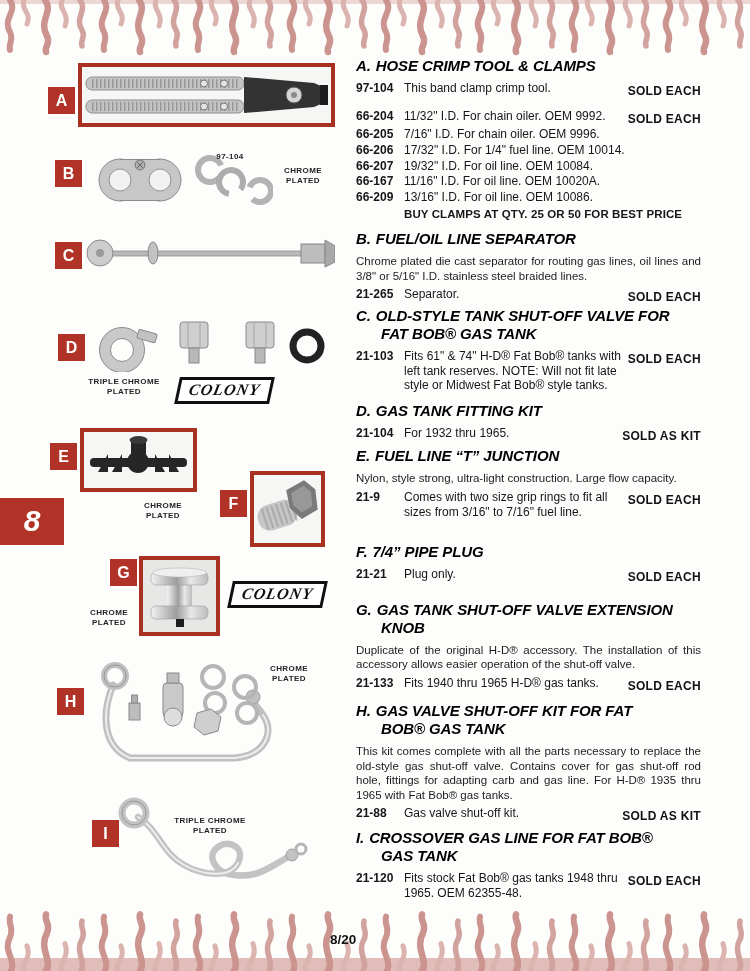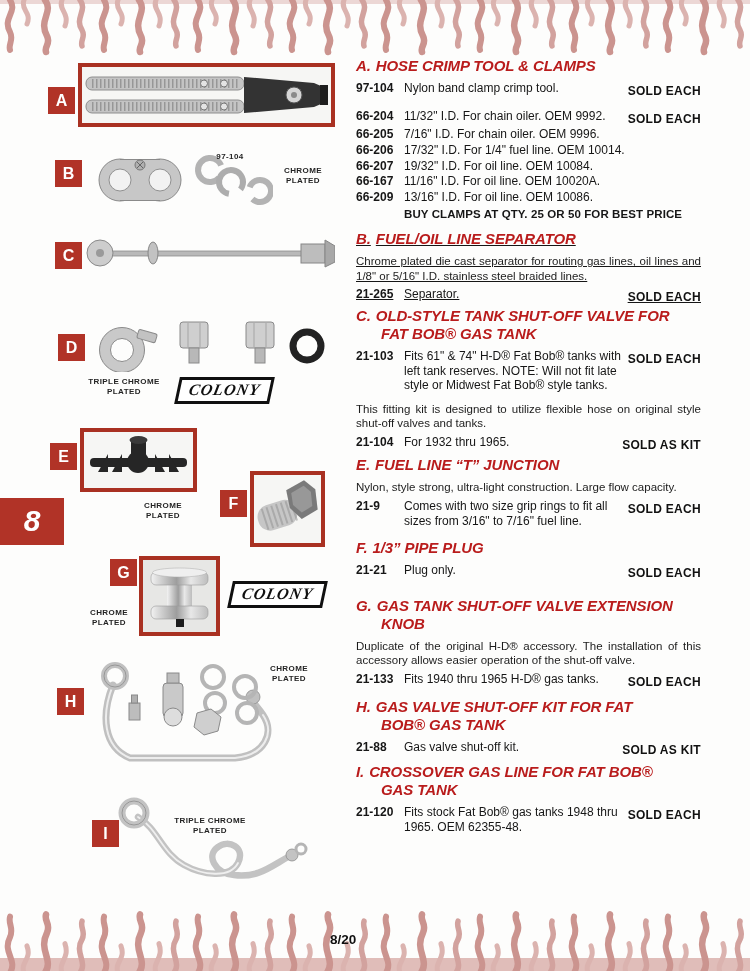--- a/index.html
+++ b/index.html
@@ -45,21 +45,21 @@
 
   #page-number {
     position: absolute; left: 330px; top: 932px;
     font-size: 13.5px; font-weight: bold; color: #111;
   }
 
   #sections-col { position: absolute; left: 356px; top: 57px; width: 345px; }
 
   .sec-h {
     font-size: 15px; font-weight: bold; font-style: italic; line-height: 1.2;
-    letter-spacing: -0.1px; color: #b91c1c;
+    letter-spacing: -0.1px; color: #000000;
     padding-left: 25px; text-indent: -25px; max-width: 324px; margin-bottom: 6px;
   }
   .sec-letter { margin-right: 5px; font-style: italic; }
   .sec-body { font-size: 11.5px; line-height: 1.26; text-align: justify; margin: 3px 0 4px; color: #1c1c1c; }
   .row-group { margin: 2px 0; }
   .row-group.gap { margin-top: 10px; }
   .row { display: flex; align-items: flex-start; line-height: 1.22; margin-bottom: 1px; font-size: 12px; }
   .part { flex: none; width: 48px; font-weight: bold; }
   .desc { max-width: 228px; }
   .desc.wide { max-width: none; }
@@ -262,21 +262,21 @@
 
 <div id="chapter-tab">8</div>
 <div id="page-number">8/20</div>
 
 <div id="sections-col">
     <section style="margin-bottom: 10px;">
       <h2 class="sec-h"><span class="sec-letter">A.</span><span class="sec-title">HOSE CRIMP TOOL &amp; CLAMPS</span></h2>
       <div class="row-group">
         <div class="row">
           <span class="part">97-104</span>
-          <span class="desc">Nylon band clamp crimp tool.</span>
+          <span class="desc">This band clamp crimp tool.</span>
           <span class="sold">SOLD EACH</span>
         </div>
       </div>
       <div class="row-group gap">
         <div class="row">
           <span class="part">66-204</span>
           <span class="desc">11/32" I.D. For chain oiler. OEM 9992.</span>
           <span class="sold">SOLD EACH</span>
         </div>
         <div class="row">
@@ -295,64 +295,64 @@
           <span class="part">66-167</span>
           <span class="desc wide">11/16" I.D. For oil line. OEM 10020A.</span>
         </div>
         <div class="row">
           <span class="part">66-209</span>
           <span class="desc wide">13/16" I.D. For oil line. OEM 10086.</span>
         </div>
       </div>
       <div class="note">BUY CLAMPS AT QTY. 25 OR 50 FOR BEST PRICE</div>
     </section>
-    <section style=" text-decoration: underline;">
+    <section style="">
       <h2 class="sec-h"><span class="sec-letter">B.</span><span class="sec-title">FUEL/OIL LINE SEPARATOR</span></h2>
-      <p class="sec-body">Chrome plated die cast separator for routing gas lines, oil lines and 1/8" or 5/16" I.D. stainless steel braided lines.</p>
+      <p class="sec-body">Chrome plated die cast separator for routing gas lines, oil lines and 3/8" or 5/16" I.D. stainless steel braided lines.</p>
       <div class="row-group">
         <div class="row">
           <span class="part">21-265</span>
           <span class="desc">Separator.</span>
           <span class="sold">SOLD EACH</span>
         </div>
       </div>
     </section>
     <section style="margin-bottom: 9px;">
       <h2 class="sec-h"><span class="sec-letter">C.</span><span class="sec-title">OLD-STYLE TANK SHUT-OFF VALVE FOR FAT BOB® GAS TANK</span></h2>
       <div class="row-group">
         <div class="row">
           <span class="part">21-103</span>
           <span class="desc">Fits 61" &amp; 74" H-D® Fat Bob® tanks with left tank reserves. NOTE: Will not fit late style or Midwest Fat Bob® style tanks.</span>
           <span class="sold">SOLD EACH</span>
         </div>
       </div>
     </section>
     <section style="margin-bottom: 4px;">
-      <p class="sec-body">This fitting kit is designed to utilize flexible hose on original style shut-off valves and tanks.</p>
+      <h2 class="sec-h"><span class="sec-letter">D.</span><span class="sec-title">GAS TANK FITTING KIT</span></h2>
       <div class="row-group">
         <div class="row">
           <span class="part">21-104</span>
           <span class="desc">For 1932 thru 1965.</span>
           <span class="sold">SOLD AS KIT</span>
         </div>
       </div>
     </section>
-    <section style="margin-bottom: 11px;">
+    <section style="margin-bottom: 24px;">
       <h2 class="sec-h"><span class="sec-letter">E.</span><span class="sec-title">FUEL LINE “T” JUNCTION</span></h2>
       <p class="sec-body">Nylon, style strong, ultra-light construction. Large flow capacity.</p>
       <div class="row-group">
         <div class="row">
           <span class="part">21-9</span>
           <span class="desc">Comes with two size grip rings to fit all sizes from 3/16" to 7/16" fuel line.</span>
           <span class="sold">SOLD EACH</span>
         </div>
       </div>
     </section>
     <section style="margin-bottom: 16px;">
-      <h2 class="sec-h"><span class="sec-letter">F.</span><span class="sec-title">1/3” PIPE PLUG</span></h2>
+      <h2 class="sec-h"><span class="sec-letter">F.</span><span class="sec-title">7/4” PIPE PLUG</span></h2>
       <div class="row-group">
         <div class="row">
           <span class="part">21-21</span>
           <span class="desc">Plug only.</span>
           <span class="sold">SOLD EACH</span>
         </div>
       </div>
     </section>
     <section style="margin-bottom: 9px;">
       <h2 class="sec-h"><span class="sec-letter">G.</span><span class="sec-title">GAS TANK SHUT-OFF VALVE EXTENSION KNOB</span></h2>
@@ -360,20 +360,21 @@
       <div class="row-group">
         <div class="row">
           <span class="part">21-133</span>
           <span class="desc">Fits 1940 thru 1965 H-D® gas tanks.</span>
           <span class="sold">SOLD EACH</span>
         </div>
       </div>
     </section>
     <section style="margin-bottom: 5px;">
       <h2 class="sec-h"><span class="sec-letter">H.</span><span class="sec-title">GAS VALVE SHUT-OFF KIT FOR FAT BOB® GAS TANK</span></h2>
+      <p class="sec-body">This kit comes complete with all the parts necessary to replace the old-style gas shut-off valve. Contains cover for gas shut-off rod hole, fittings for adapting carb and gas line. For H-D® 1935 thru 1965 with Fat Bob® gas tanks.</p>
       <div class="row-group">
         <div class="row">
           <span class="part">21-88</span>
           <span class="desc">Gas valve shut-off kit.</span>
           <span class="sold">SOLD AS KIT</span>
         </div>
       </div>
     </section>
     <section style="margin-bottom: 16px;">
       <h2 class="sec-h"><span class="sec-letter">I.</span><span class="sec-title">CROSSOVER GAS LINE FOR FAT BOB® GAS TANK</span></h2>

